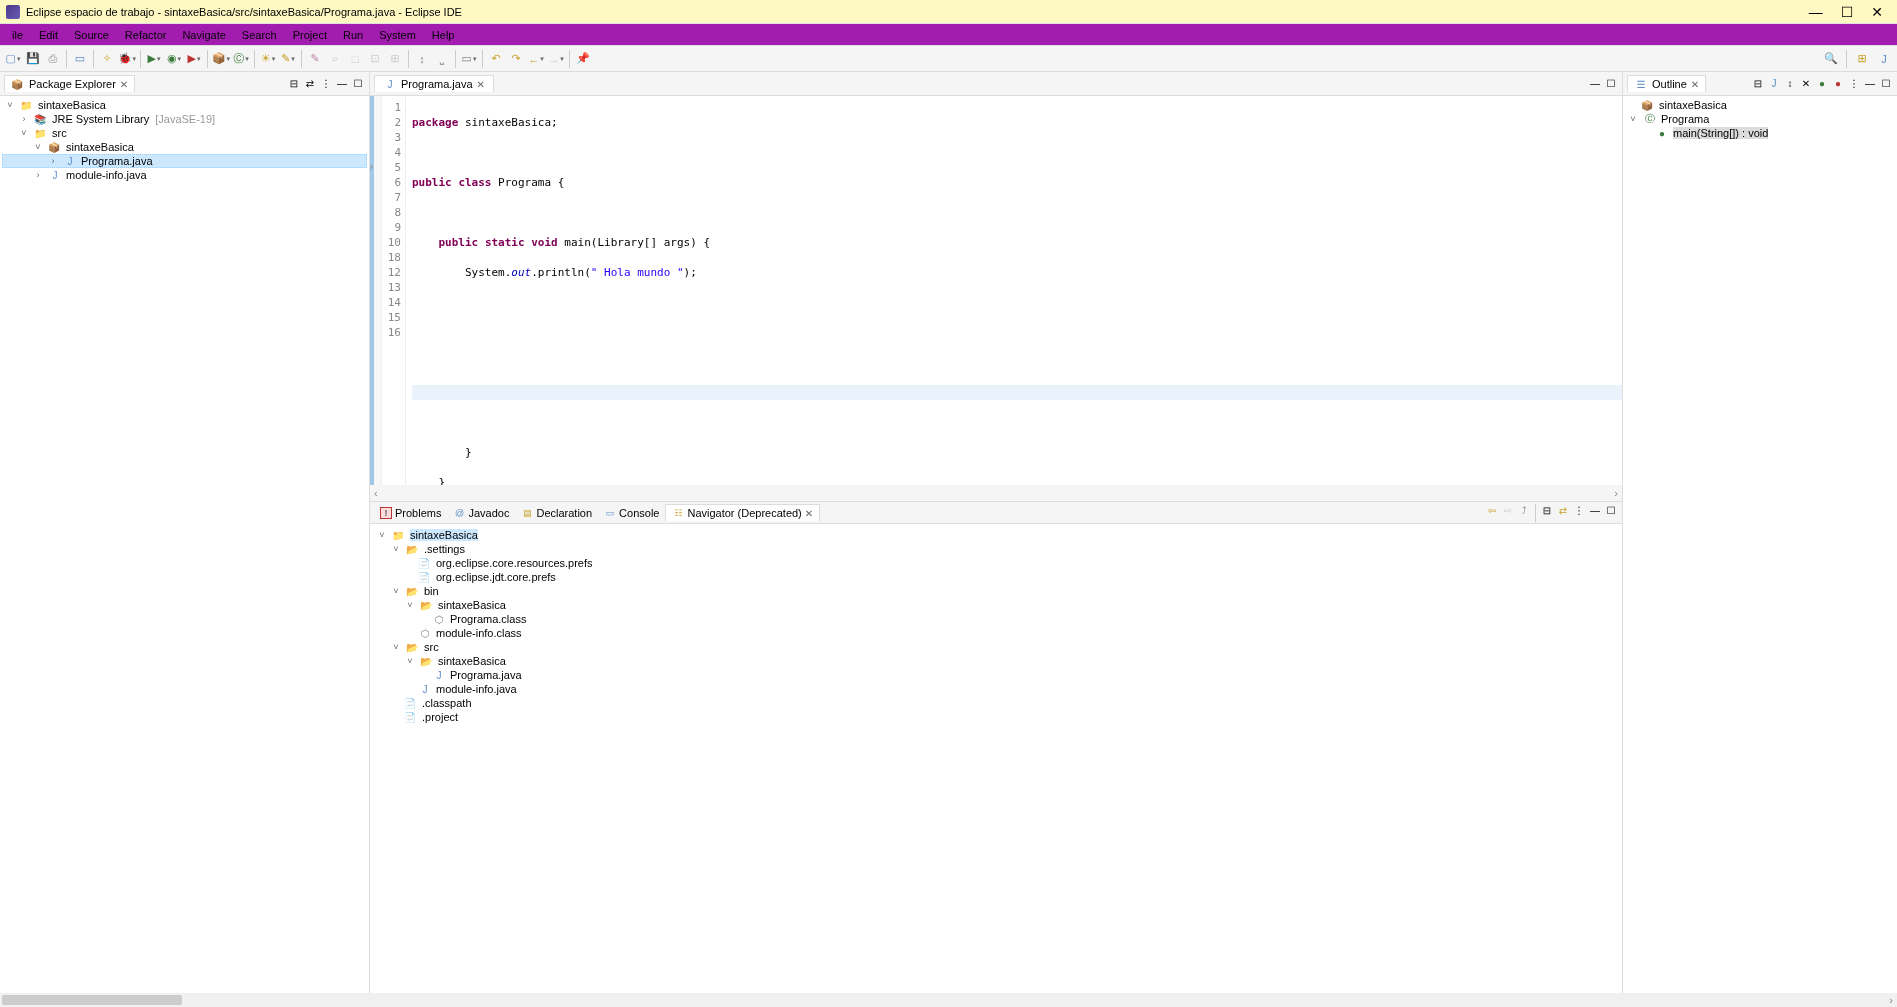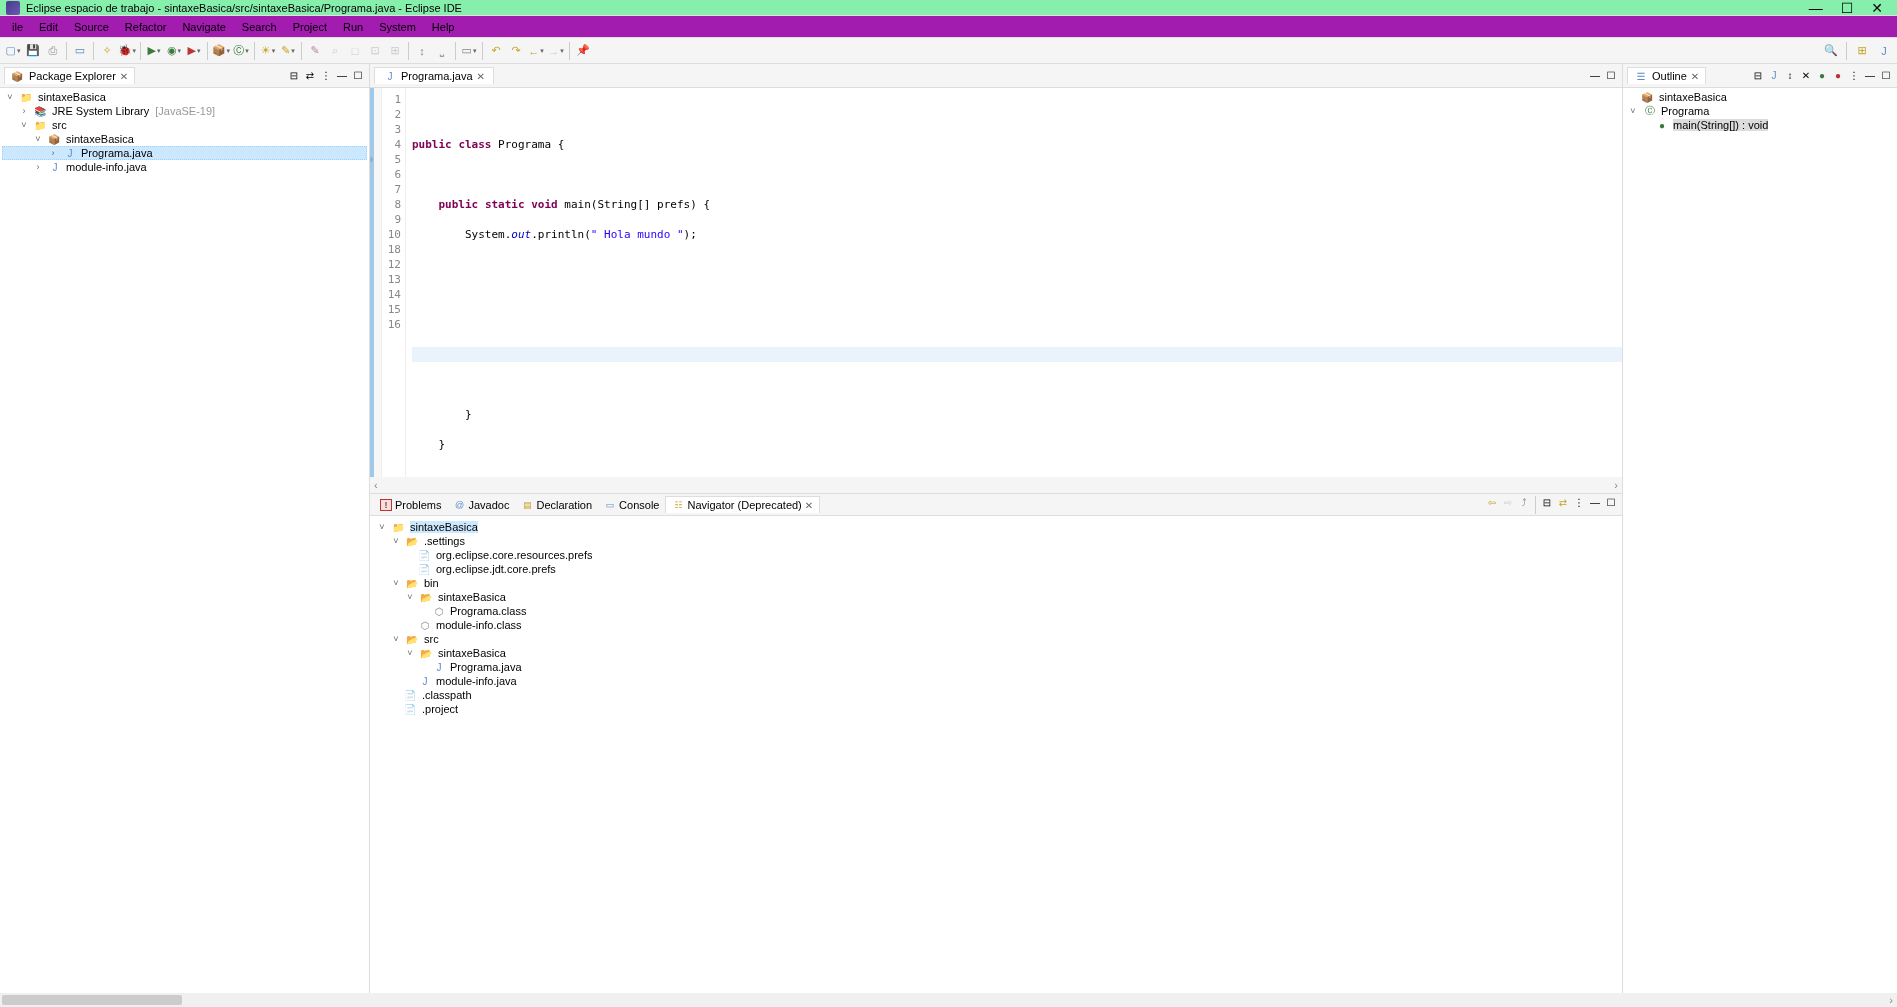--- a/index.html
+++ b/index.html
@@ -1,17 +1,17 @@
 <!DOCTYPE html>
 <html><head>
 <meta charset="utf-8">
 <style>
 * { box-sizing: border-box; margin: 0; padding: 0; }
 body { font-family: "Segoe UI", Tahoma, sans-serif; font-size: 11px; background: #f5f5f5; color: #000; overflow: hidden; }
-.titlebar { height: 16px; background: #86efac; display: flex; align-items: center; padding: 0 6px; border-bottom: 1px solid #e0e0e0; }
+.titlebar { height: 24px; background: #fef9c3; display: flex; align-items: center; padding: 0 6px; border-bottom: 1px solid #e0e0e0; }
 .titlebar-icon { width: 14px; height: 14px; background: linear-gradient(135deg,#4a3a8a,#6b5ab5); border-radius: 2px; margin-right: 6px; }
 .titlebar-text { flex: 1; }
 .win-btns { display: flex; gap: 18px; padding-right: 8px; }
 .win-btn { font-size: 14px; cursor: pointer; }
 .menubar { height: 22px; background: #a21caf; display: flex; align-items: center; padding: 0 4px; border-bottom: 1px solid #e0e0e0; }
 .menubar span { padding: 2px 8px; cursor: pointer; }
 .toolbar { height: 26px; background: #f5f5f5; display: flex; align-items: center; padding: 0 4px; gap: 2px; border-bottom: 1px solid #ddd; }
 .tbtn { width: 18px; height: 18px; display: flex; align-items: center; justify-content: center; font-size: 11px; cursor: pointer; border: 1px solid transparent; }
 .tbtn.drop::after { content: "▾"; font-size: 7px; margin-left: 1px; color: #666; }
 .tsep { width: 1px; height: 18px; background: #ccc; margin: 0 2px; }
@@ -219,24 +219,25 @@
             <div>9</div>
             <div>10</div>
             <div>18</div>
             <div>12</div>
             <div>13</div>
             <div>14</div>
             <div>15</div>
             <div>16</div>
         </div>
         <div class="code">
+<div class="code-line"><span class="kw">package</span><span> sintaxeBasica;</span></div>
 <div class="code-line"></div>
 <div class="code-line"><span class="kw">public</span><span> </span><span class="kw">class</span><span> Programa {</span></div>
 <div class="code-line"></div>
-<div class="code-line">    <span class="kw">public</span><span> </span><span class="kw">static</span><span> </span><span class="kw">void</span><span> main(String[] prefs) {</span></div>
+<div class="code-line">    <span class="kw">public</span><span> </span><span class="kw">static</span><span> </span><span class="kw">void</span><span> main(Library[] args) {</span></div>
 <div class="code-line"><span>        System.</span><span class="fld">out</span><span>.println(</span><span class="str">" Hola mundo "</span><span>);</span></div>
 <div class="code-line"></div>
 <div class="code-line"></div>
 <div class="code-line"></div>
 <div class="code-line cur">        </div>
 <div class="code-line"></div>
 <div class="code-line">        }</div>
 <div class="code-line">    }</div>
 
 

